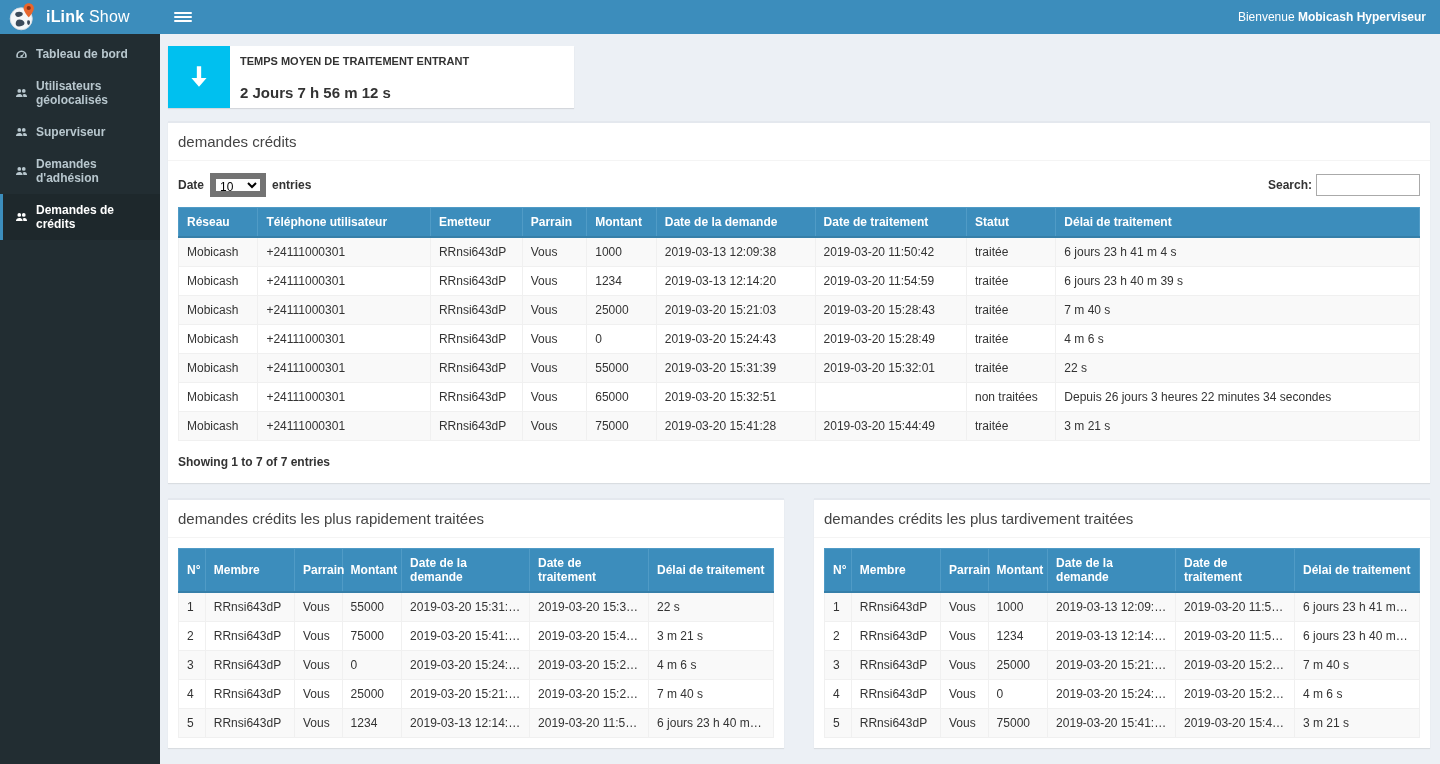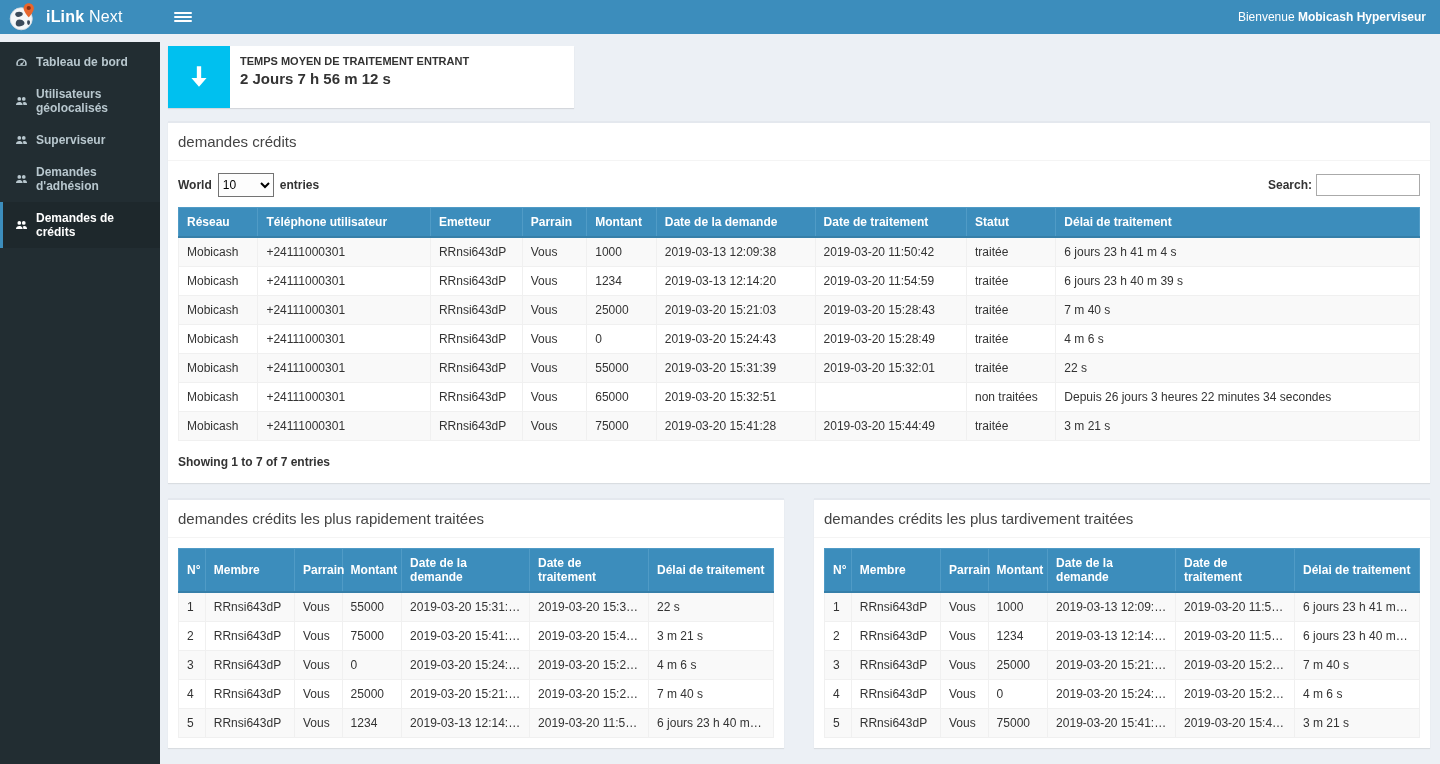--- a/index.html
+++ b/index.html
@@ -20,63 +20,63 @@
   .brand-text { font-size:16px; letter-spacing:.2px; white-space:nowrap; }
   .brand-text b { font-weight:bold; }
   .navbar { flex:1; background:#3c8dbc; display:flex; align-items:center; justify-content:space-between; padding:0 14px; }
   .hamburger { width:18px; cursor:pointer; display:flex; flex-direction:column; gap:2px; }
   .hamburger span { display:block; height:2px; background:#fff; border-radius:1px; }
   .welcome { color:#fff; font-size:12px; }
   .welcome b { font-weight:bold; }
 
   
   .body-row { flex:1; display:flex; min-height:0; }
-  .sidebar { width:160px; flex:0 0 160px; background:#222d32; padding-top:4px;margin-top:8px; }
+  .sidebar { width:160px; flex:0 0 160px; background:#222d32; padding-top:4px; }
   .side-item {
     display:flex; align-items:center; gap:8px;
     padding:9px 8px 9px 12px; border-left:3px solid transparent;
     color:#b8c7ce; font-weight:600; font-size:12px; cursor:pointer; text-decoration:none;
   }
   .side-item .ic { width:13px; height:13px; flex:0 0 13px; display:inline-flex; }
   .side-item .ic svg { width:13px; height:13px; fill:currentColor; }
   .side-item.active { background:#1e282c; color:#fff; border-left-color:#3c8dbc; }
 
   .main { flex:1; display:flex; flex-direction:column; padding:12px 10px 0 8px; min-width:0; }
 
   
   .info-box {
     width:406px; height:62px; background:#fff; display:flex;
     box-shadow:0 1px 1px rgba(0,0,0,.1); margin-bottom:13px;
   }
   .info-box-icon { width:62px; flex:0 0 62px; background:#00c0ef; display:flex; align-items:center; justify-content:center; }
   .info-box-icon svg { width:26px; height:26px; fill:#fff; }
   .info-box-content { padding:9px 10px; }
   .info-box-label { font-size:11px; font-weight:bold; color:#333; }
-  .info-box-value { font-size:15px; font-weight:bold; margin-top:3px; }
+  .info-box-value { font-size:15px; font-weight:bold; margin-top:17px; }
 
   
   .box { background:#fff; border-top:2px solid #e4e8ee; box-shadow:0 1px 1px rgba(0,0,0,.08); }
   .box-header { padding:10px; font-size:15px; color:#444; border-bottom:1px solid #f4f4f4; }
   .box-body { padding:10px; }
 
   
   table.dt { width:100%; border-collapse:collapse; table-layout:fixed; }
   table.dt th {
     background:#3c8dbc; color:#fff; text-align:left; font-weight:bold; font-size:12px;
     padding:7px 8px; border:1px solid #509bc6; border-bottom:2px solid #367fa9; cursor:pointer;
   }
   table.dt td { padding:7px 8px; border:1px solid #f0f0f0; font-size:12px; color:#333;
     white-space:nowrap; overflow:hidden; text-overflow:ellipsis; }
   table.dt tbody tr:nth-child(odd) { background:#f9f9f9; }
   table.dt tbody tr:nth-child(even) { background:#fff; }
 
   
   .dt-controls { display:flex; justify-content:space-between; align-items:center; margin:2px 0 10px; }
   .dt-length { font-weight:bold; display:flex; align-items:center; gap:6px; }
-  .dt-length select { height:24px; min-width:56px; border:1px solid #737373; background:#fdfdfd; font-size:12px; }
+  .dt-length select { height:24px; min-width:56px; border:6px solid #737373; background:#fdfdfd; font-size:12px; }
   .dt-search { font-weight:bold; display:flex; align-items:center; gap:4px; }
   .dt-search input { width:104px; height:22px; border:1px solid #aaa; padding:2px 4px; font-size:12px; }
   .dt-footer { margin-top:10px; }
   .dt-info { font-weight:600; color:#333; padding:4px 0; }
   .paginate { display:flex; justify-content:center; margin-top:6px; padding-bottom:4px; }
   .page-btn {
     padding:6px 12px; border:1px solid #ddd; background:#fff; color:#767676;
     font-size:12px; cursor:pointer; margin-left:-1px;
   }
   .page-btn:first-child { border-radius:3px 0 0 3px; margin-left:0; }
@@ -96,21 +96,21 @@
       <span style="display:inline-flex;">
         <svg width="30" height="30" viewBox="0 0 34 34">
           <circle cx="15" cy="19" r="12.5" fill="#f4f6f8" stroke="#d8dde2" stroke-width="1"></circle>
           <path d="M9 12 q4 -2 7 0 q2 2 -1 4 q-4 2 -6 0 q-2 -2 0 -4z" fill="#3b4a5a"></path>
           <path d="M11 20 q5 -1 7 2 q2 3 -2 5 q-5 2 -7 -1 q-1 -4 2 -6z" fill="#3b4a5a"></path>
           <path d="M22 21 q3 -1 3 2 q0 3 -2 3 q-2 -1 -1 -5z" fill="#3b4a5a"></path>
           <path d="M23.5 1.5c-3.2 0-5.8 2.5-5.8 5.7 0 4.2 5.8 10.3 5.8 10.3s5.8-6.1 5.8-10.3c0-3.2-2.6-5.7-5.8-5.7z" fill="#e8662d"></path>
           <circle cx="23.5" cy="6.8" r="2.4" fill="#8a3214"></circle>
         </svg>
       </span>
-      <span class="brand-text"><b>iLink</b><span> Next</span></span>
+      <span class="brand-text"><b>iLink</b><span> Show</span></span>
     </div>
     <div class="navbar">
       <div class="hamburger">
         <span></span>
           <span></span>
           <span></span>
       </div>
       <div class="welcome"><span>Bienvenue </span><b>Mobicash Hyperviseur</b></div>
     </div>
   </div>
@@ -183,21 +183,21 @@
           <div class="info-box-label">TEMPS MOYEN DE TRAITEMENT ENTRANT</div>
           <div class="info-box-value">2 Jours 7 h 56 m 12 s</div>
         </div>
       </div>
 
       <div class="box">
         <div class="box-header">demandes crédits</div>
         <div class="box-body">
           <div class="dt-controls">
             <div class="dt-length">
-              <span>World</span>
+              <span>Date</span>
               <select>
                 <option selected="">10</option>
               </select>
               <span>entries</span>
             </div>
             <div class="dt-search">
               <span>Search:</span>
               <input type="text" value="" style="">
             </div>
           </div>

